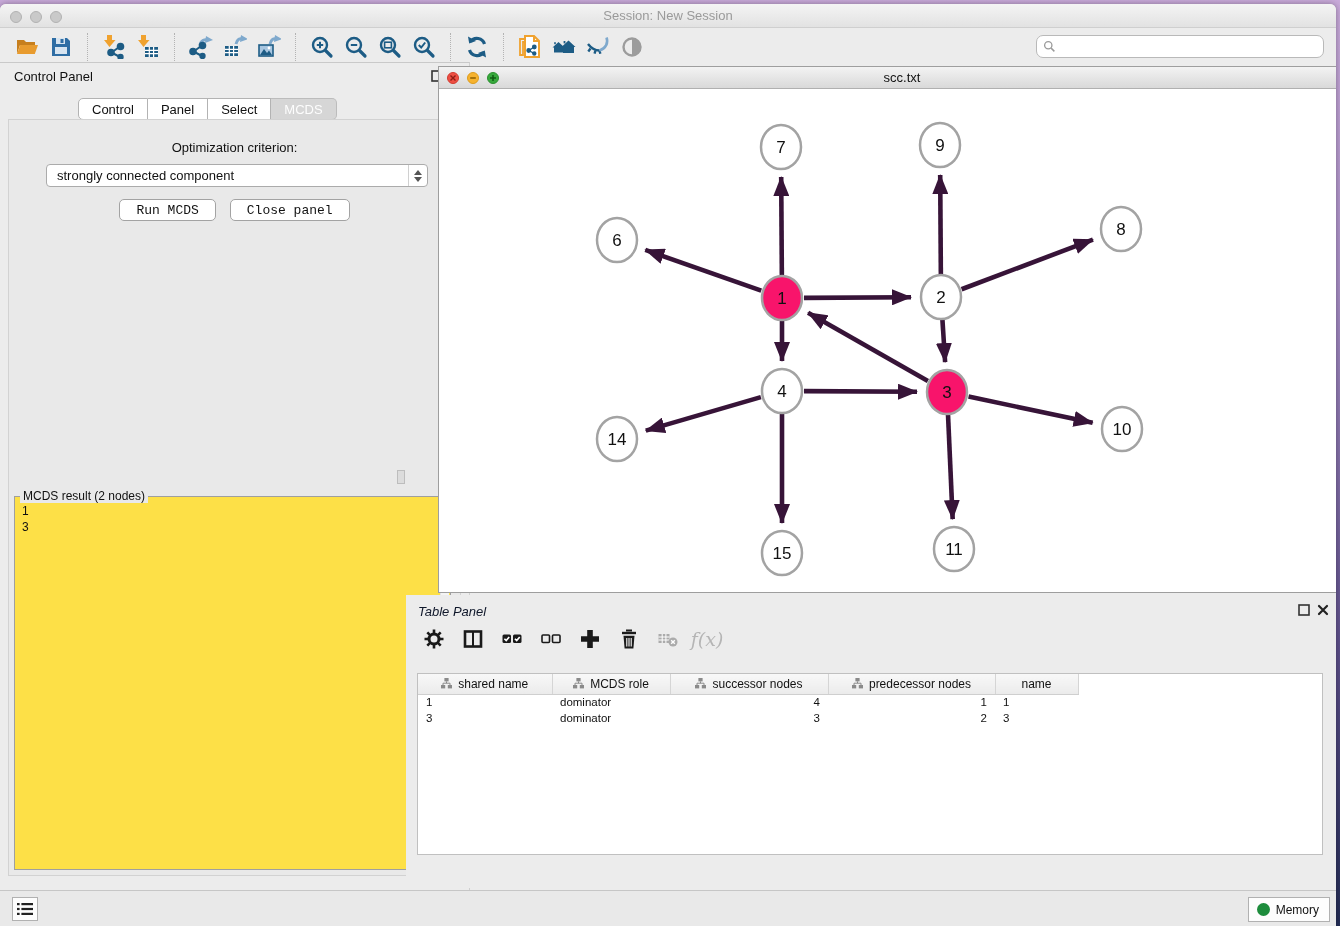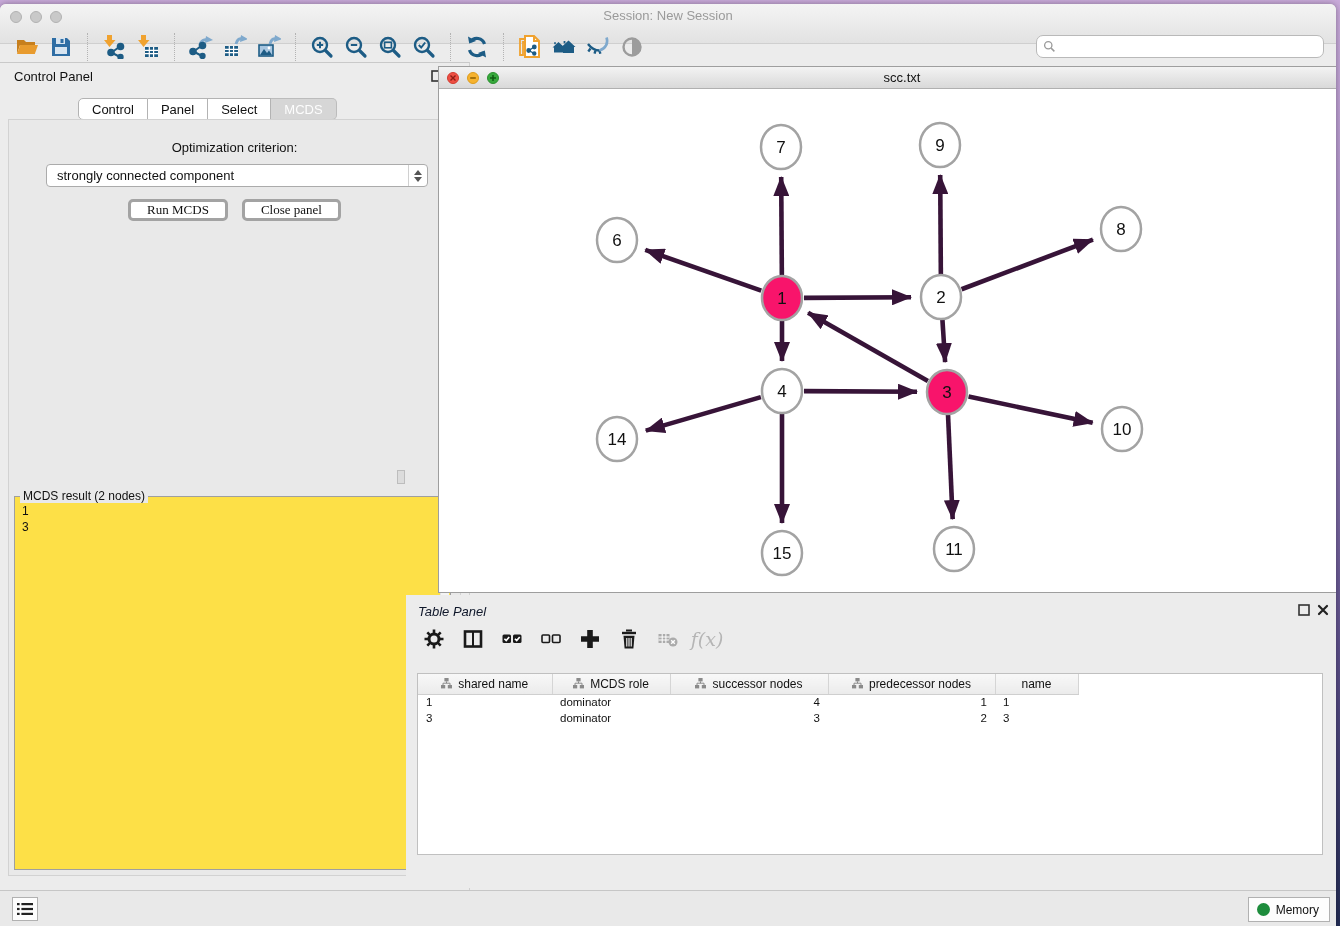--- a/index.html
+++ b/index.html
@@ -9,21 +9,21 @@
     background:linear-gradient(180deg,#c9aada 0%,#a98fc6 30%,#5d4f8a 70%,#232c55 100%);
     position:relative; overflow:hidden;
   }
   .window {
     position:absolute; left:0; top:4px; right:4px; bottom:0;
     background:#ececec; border-radius:6px 6px 0 0; overflow:hidden;
     box-shadow:0 0 6px rgba(0,0,0,.35);
   }
   
   .titlebar {
-    position:absolute; left:0; right:0; top:0; height:40px;
+    position:absolute; left:0; right:0; top:0; height:24px;
     background:linear-gradient(#f4f4f4,#e2e2e2);
     border-bottom:1px solid #cfcfcf;
   }
   .tl-dot { position:absolute; top:7px; width:12px; height:12px; border-radius:50%; }
   .tl-gray { background:#c9c9c9; border:1px solid #b2b2b2; }
   .win-title {
     position:absolute; left:0; right:0; top:4px; text-align:center;
     font-size:13px; color:#9a9a9a;
   }
   
@@ -66,22 +66,22 @@
   .dropdown {
     margin:9px 32px 0 37px; height:23px; background:#fff; border:1px solid #ababab;
     border-radius:4px; display:flex; align-items:center; font-size:13px; color:#111;
     padding-left:10px; position:relative;
   }
   .dd-stepper { position:absolute; right:0; top:0; bottom:0; width:19px; border-left:1px solid #d0d0d0; display:flex; flex-direction:column; align-items:center; justify-content:center; gap:2px; }
   .dd-up   { width:0; height:0; border-left:4px solid transparent; border-right:4px solid transparent; border-bottom:5px solid #555; }
   .dd-down { width:0; height:0; border-left:4px solid transparent; border-right:4px solid transparent; border-top:5px solid #555; }
   .cp-buttons { margin-top:12px; display:flex; justify-content:center; gap:14px; }
   .mac-btn {
-    height:22px; padding:0 16px; background:#fff; border:3px solid #a3a3a3;
-    border-radius:5px; font-size:13px; color:#111; font-family:Liberation Serif, serif;
+    height:22px; padding:0 16px; background:#fff; border:1px solid #a3a3a3;
+    border-radius:5px; font-size:13px; color:#111; font-family:Liberation Mono, monospace;
   }
   .result-group {
     position:absolute; left:5px; right:9px; top:376px; bottom:5px;
     border:1px solid #9f9f9f; background:#fde047;
   }
   .result-legend {
     position:absolute; top:-8px; left:5px; background:#e9e9e9; padding:0 3px;
     font-size:12px; color:#111;
   }
   .result-list { position:absolute; inset:1px 11px 1px 1px; padding:5px 6px; font-size:12px; color:#111; line-height:16px; overflow:hidden; }

